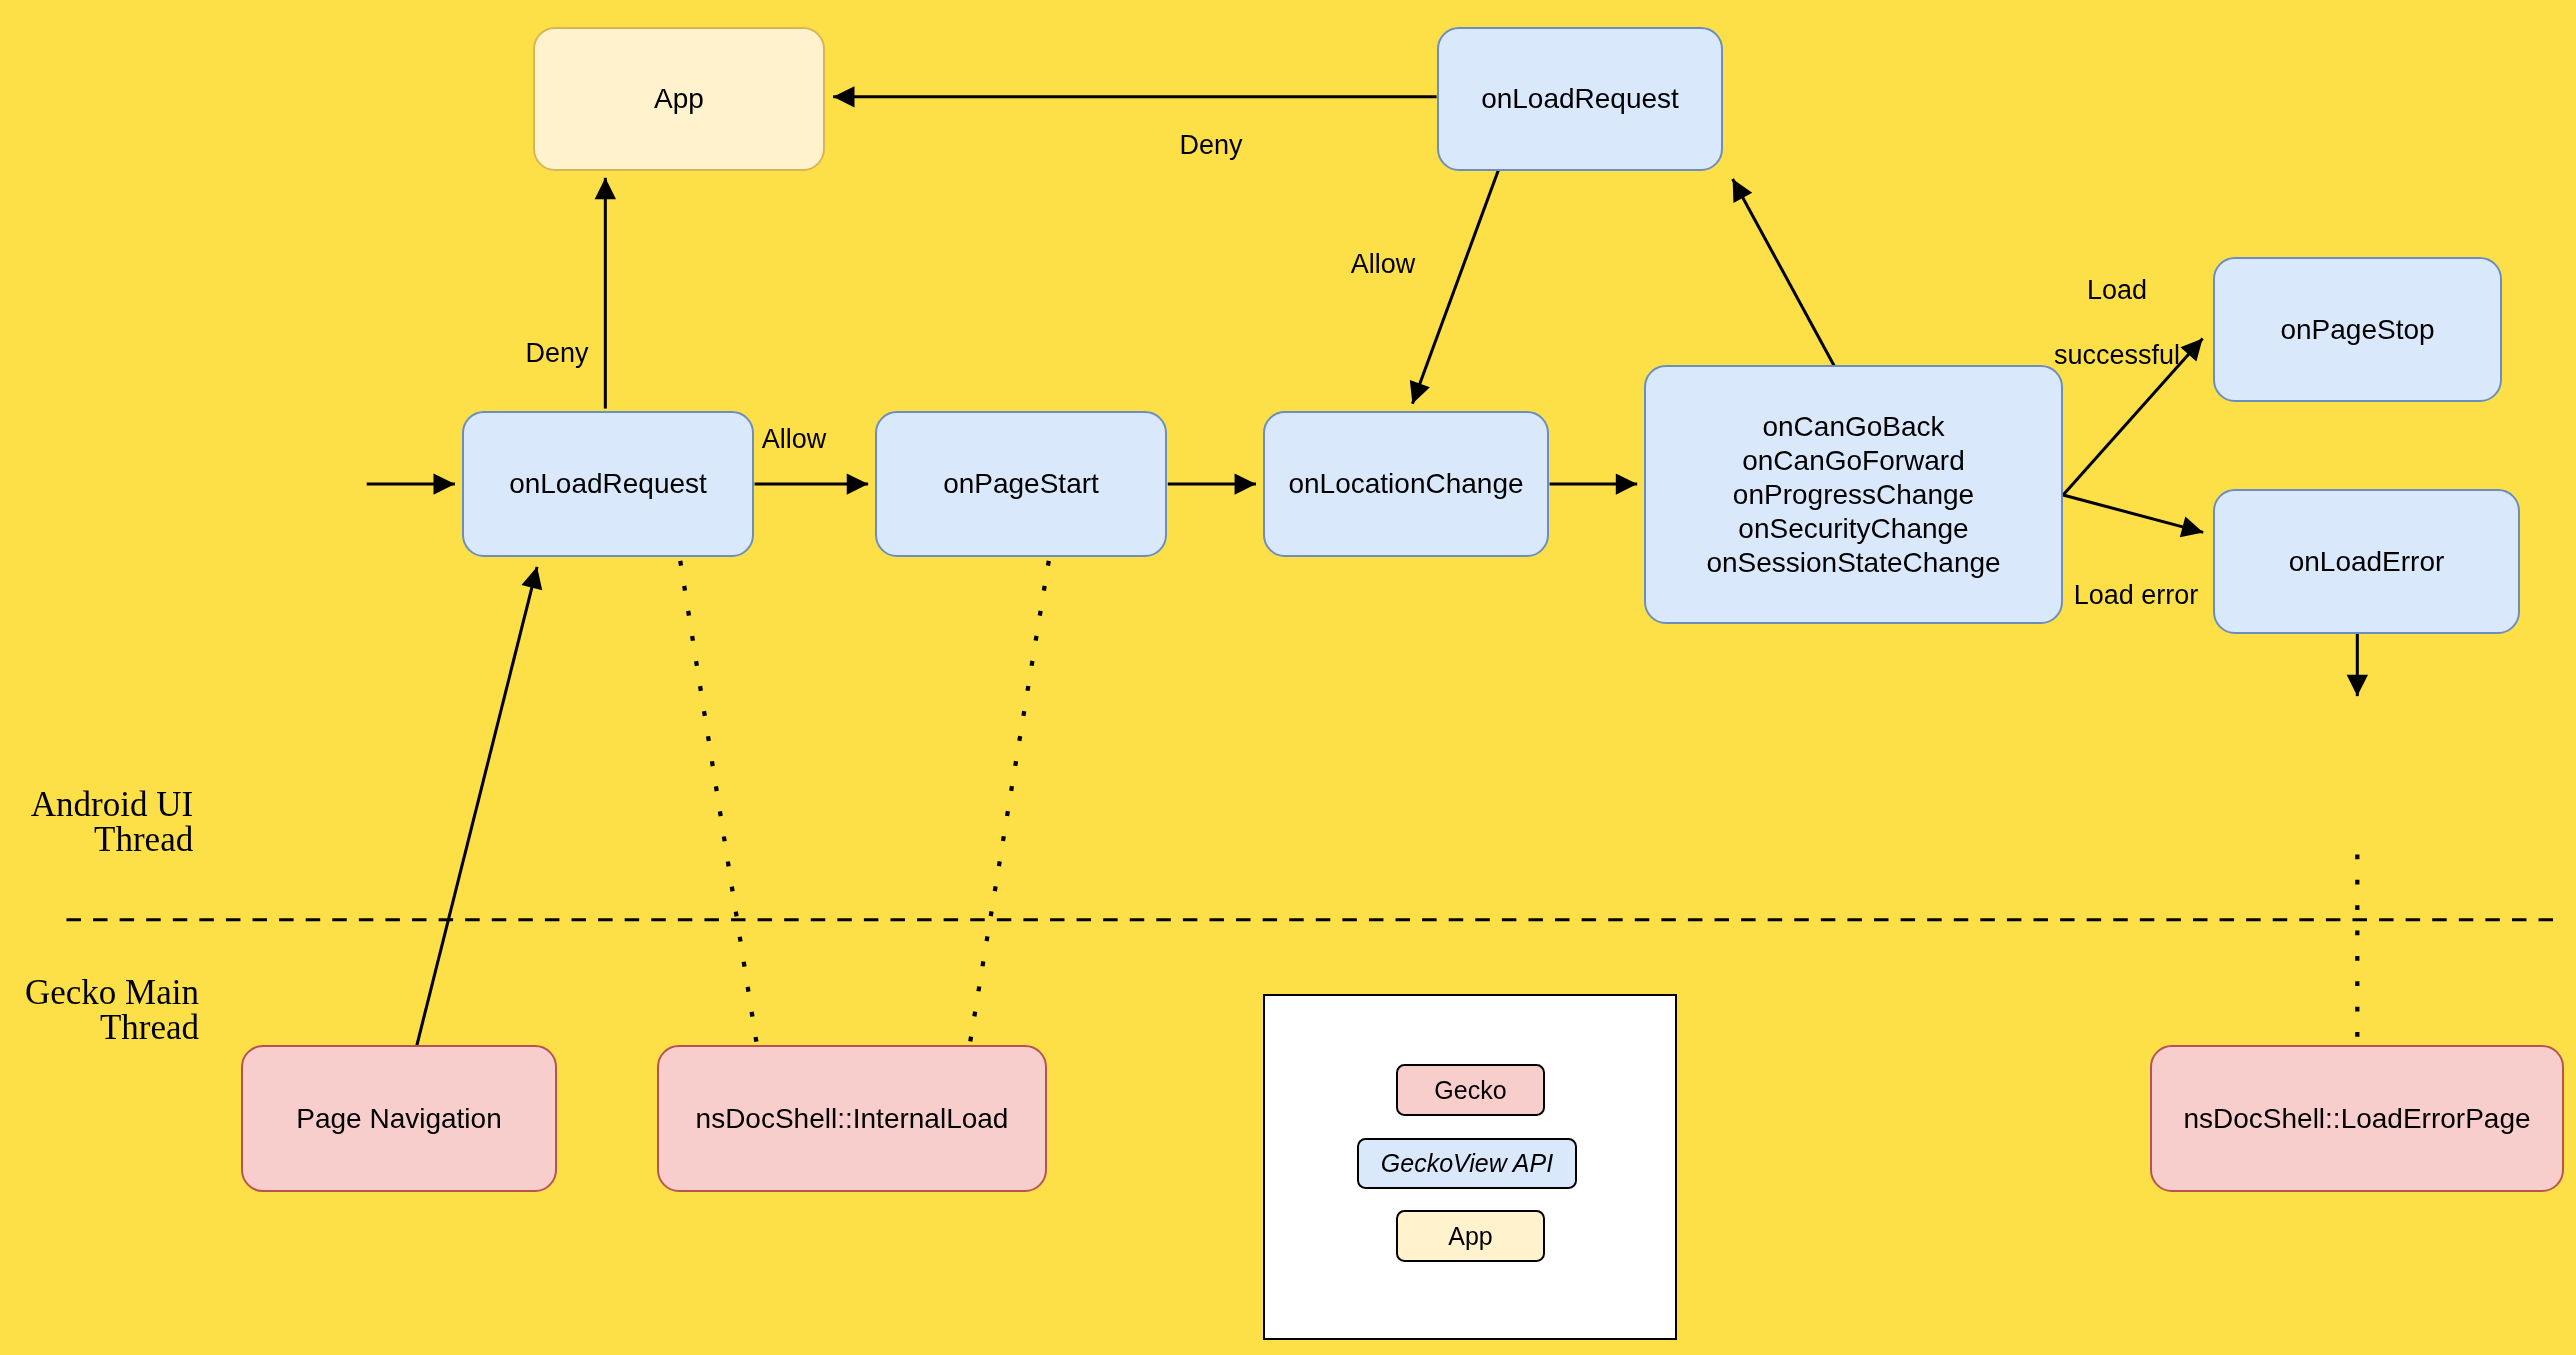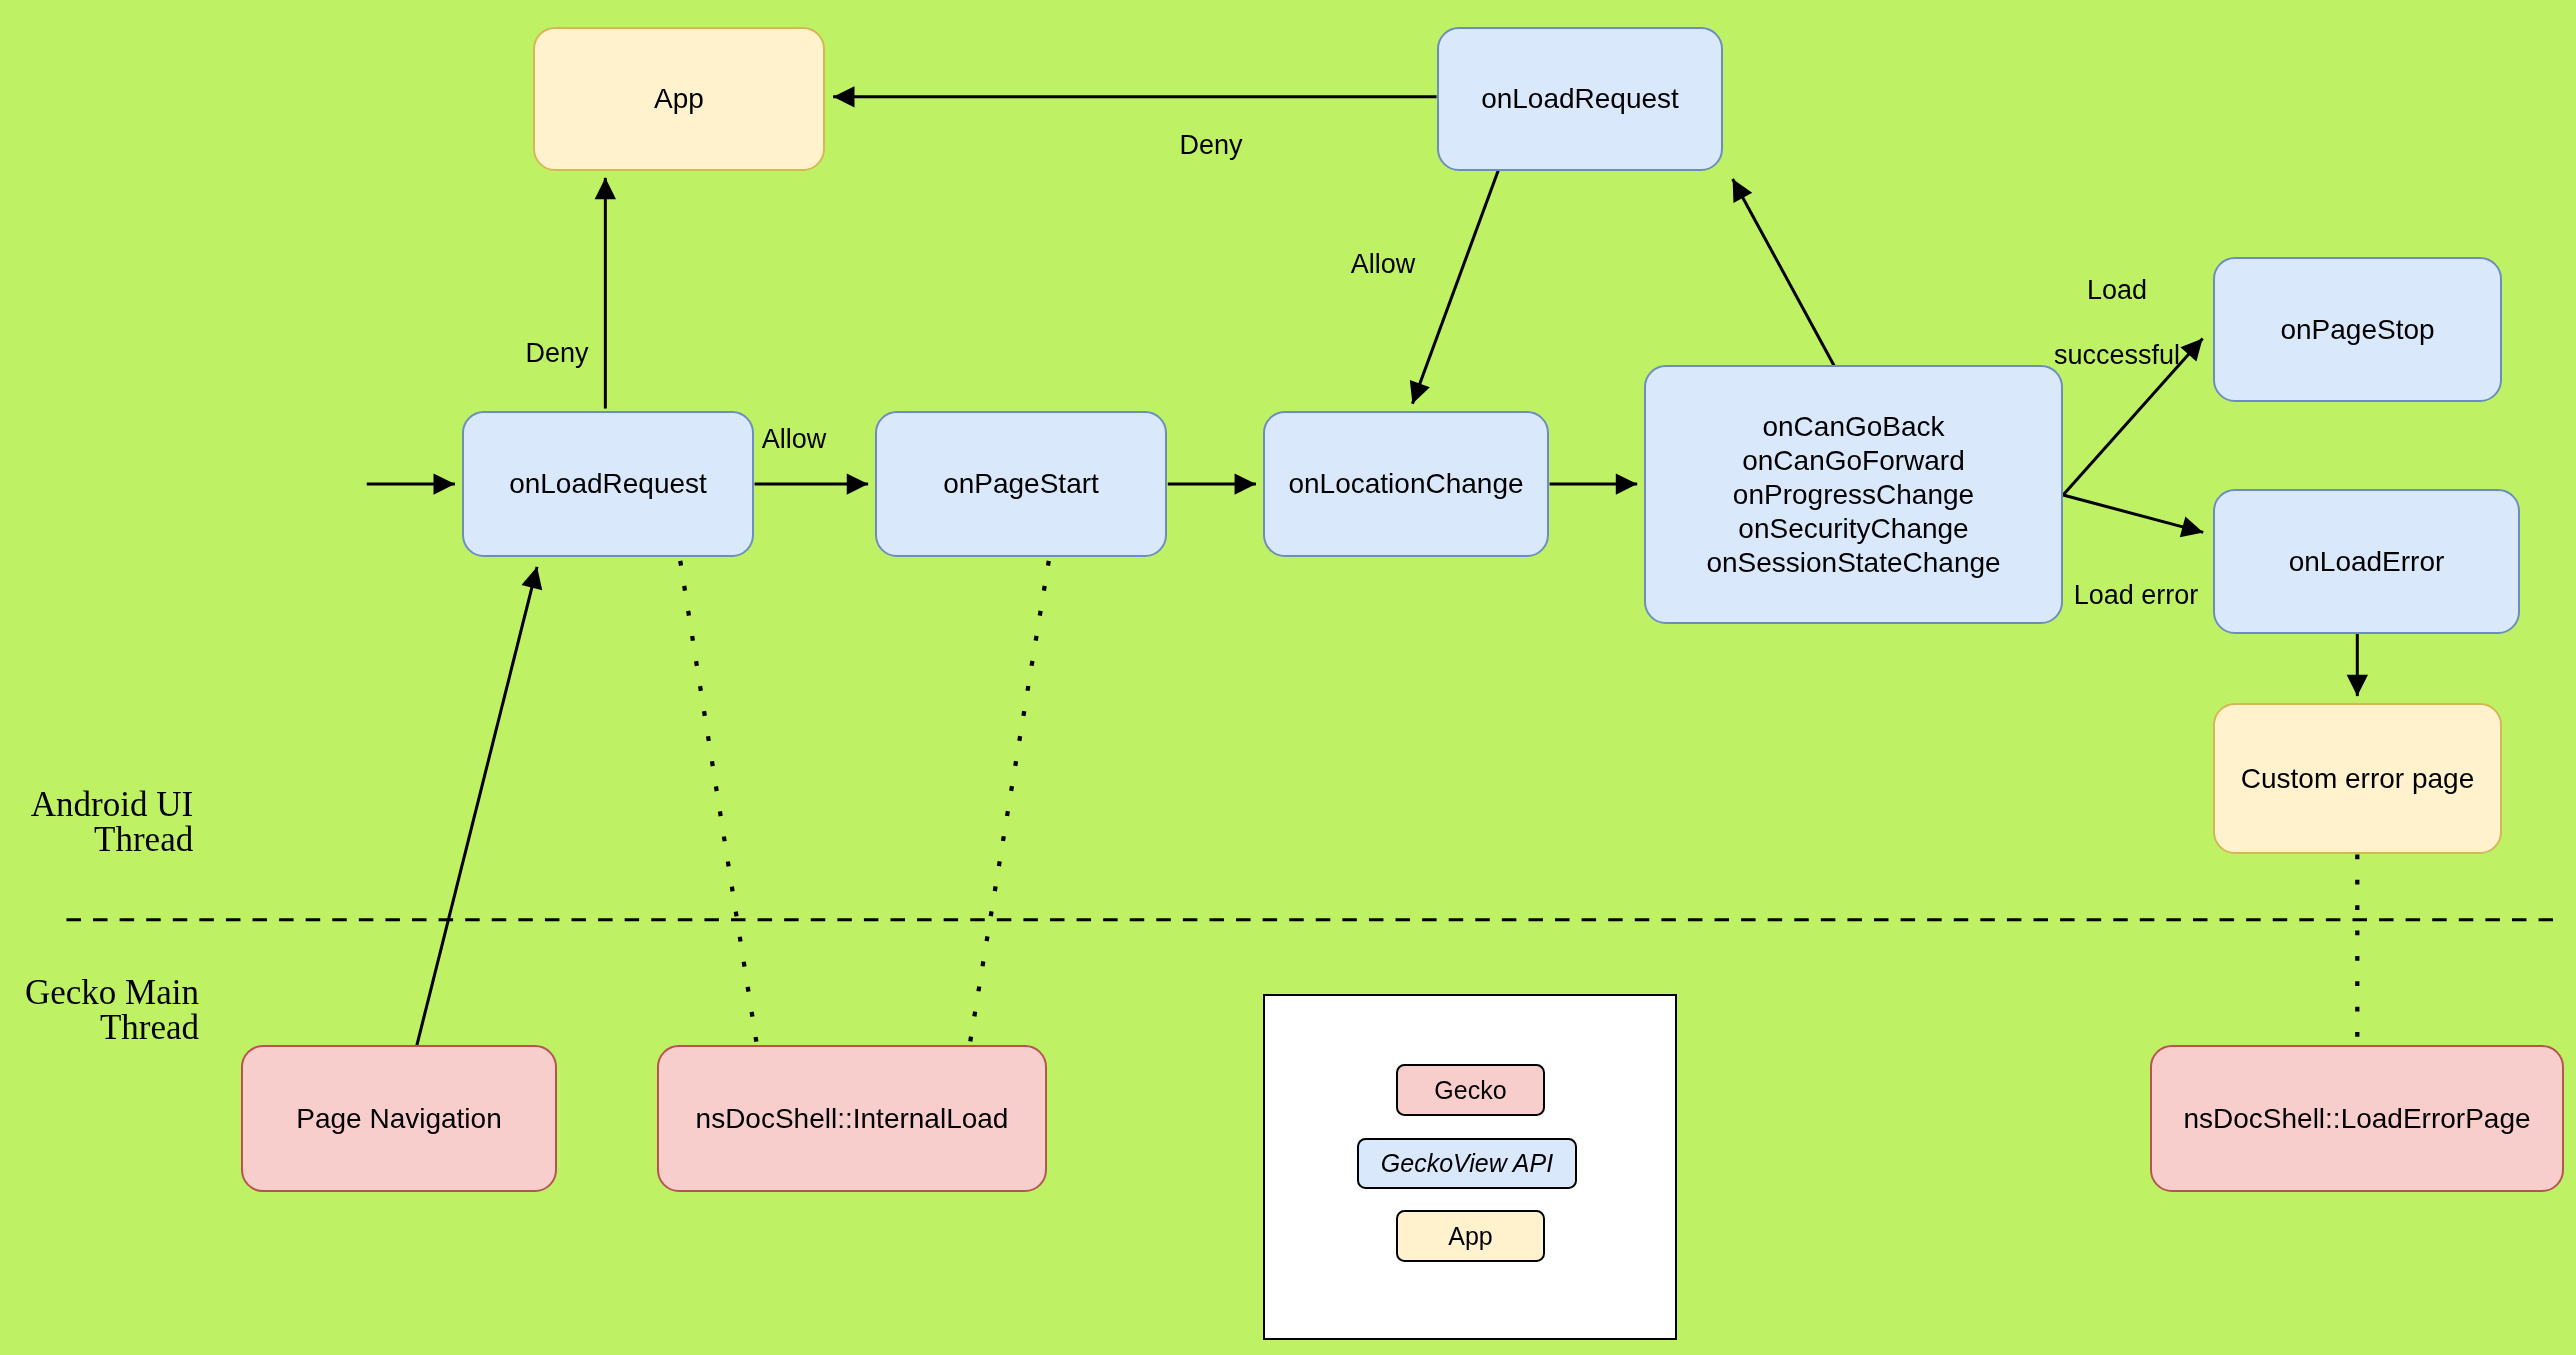--- a/index.html
+++ b/index.html
@@ -1,17 +1,17 @@
 <!DOCTYPE html>
 <html style="font-size:9.7px"><head>
 <meta charset="utf-8">
 <style>
   html,body{margin:0;padding:0;background:#ffffff;}
   #canvas{
-    position:relative;width:2576px;height:1356px;background:#bef264;
+    position:relative;width:2576px;height:1356px;background:#fde047;
     font-family:"Liberation Sans", sans-serif;color:#000;overflow:hidden;
   }
   #edges{position:absolute;left:0;top:0;width:2576px;height:1356px;}
   .node{
     position:absolute;box-sizing:border-box;display:flex;flex-direction:column;
     align-items:center;justify-content:center;text-align:center;
     border-radius:22px;border:2.4px solid;font-size:28px;line-height:34px;
   }
   .blue{background:#DAE8FC;border-color:#6C8EBF;}
   .yellow{background:#FFF2CC;border-color:#D6B656;}
@@ -96,23 +96,20 @@
   </div>
 
   <div class="node blue" style="left:2213px;top:257px;width:289px;height:145px;">
     <span>onPageStop</span>
   </div>
 
   <div class="node blue" style="left:2213px;top:489px;width:307px;height:145px;">
     <span>onLoadError</span>
   </div>
 
-  <div class="node yellow" style="left:2213px;top:703px;width:289px;height:151px;">
-    <span>Custom error page</span>
-  </div>
 
   <div class="node red" style="left:241px;top:1045px;width:316px;height:147px;">
     <span>Page Navigation</span>
   </div>
 
   <div class="node red" style="left:657px;top:1045px;width:390px;height:147px;">
     <span>nsDocShell::InternalLoad</span>
   </div>
 
   <div class="node red" style="left:2150px;top:1045px;width:414px;height:147px;">

